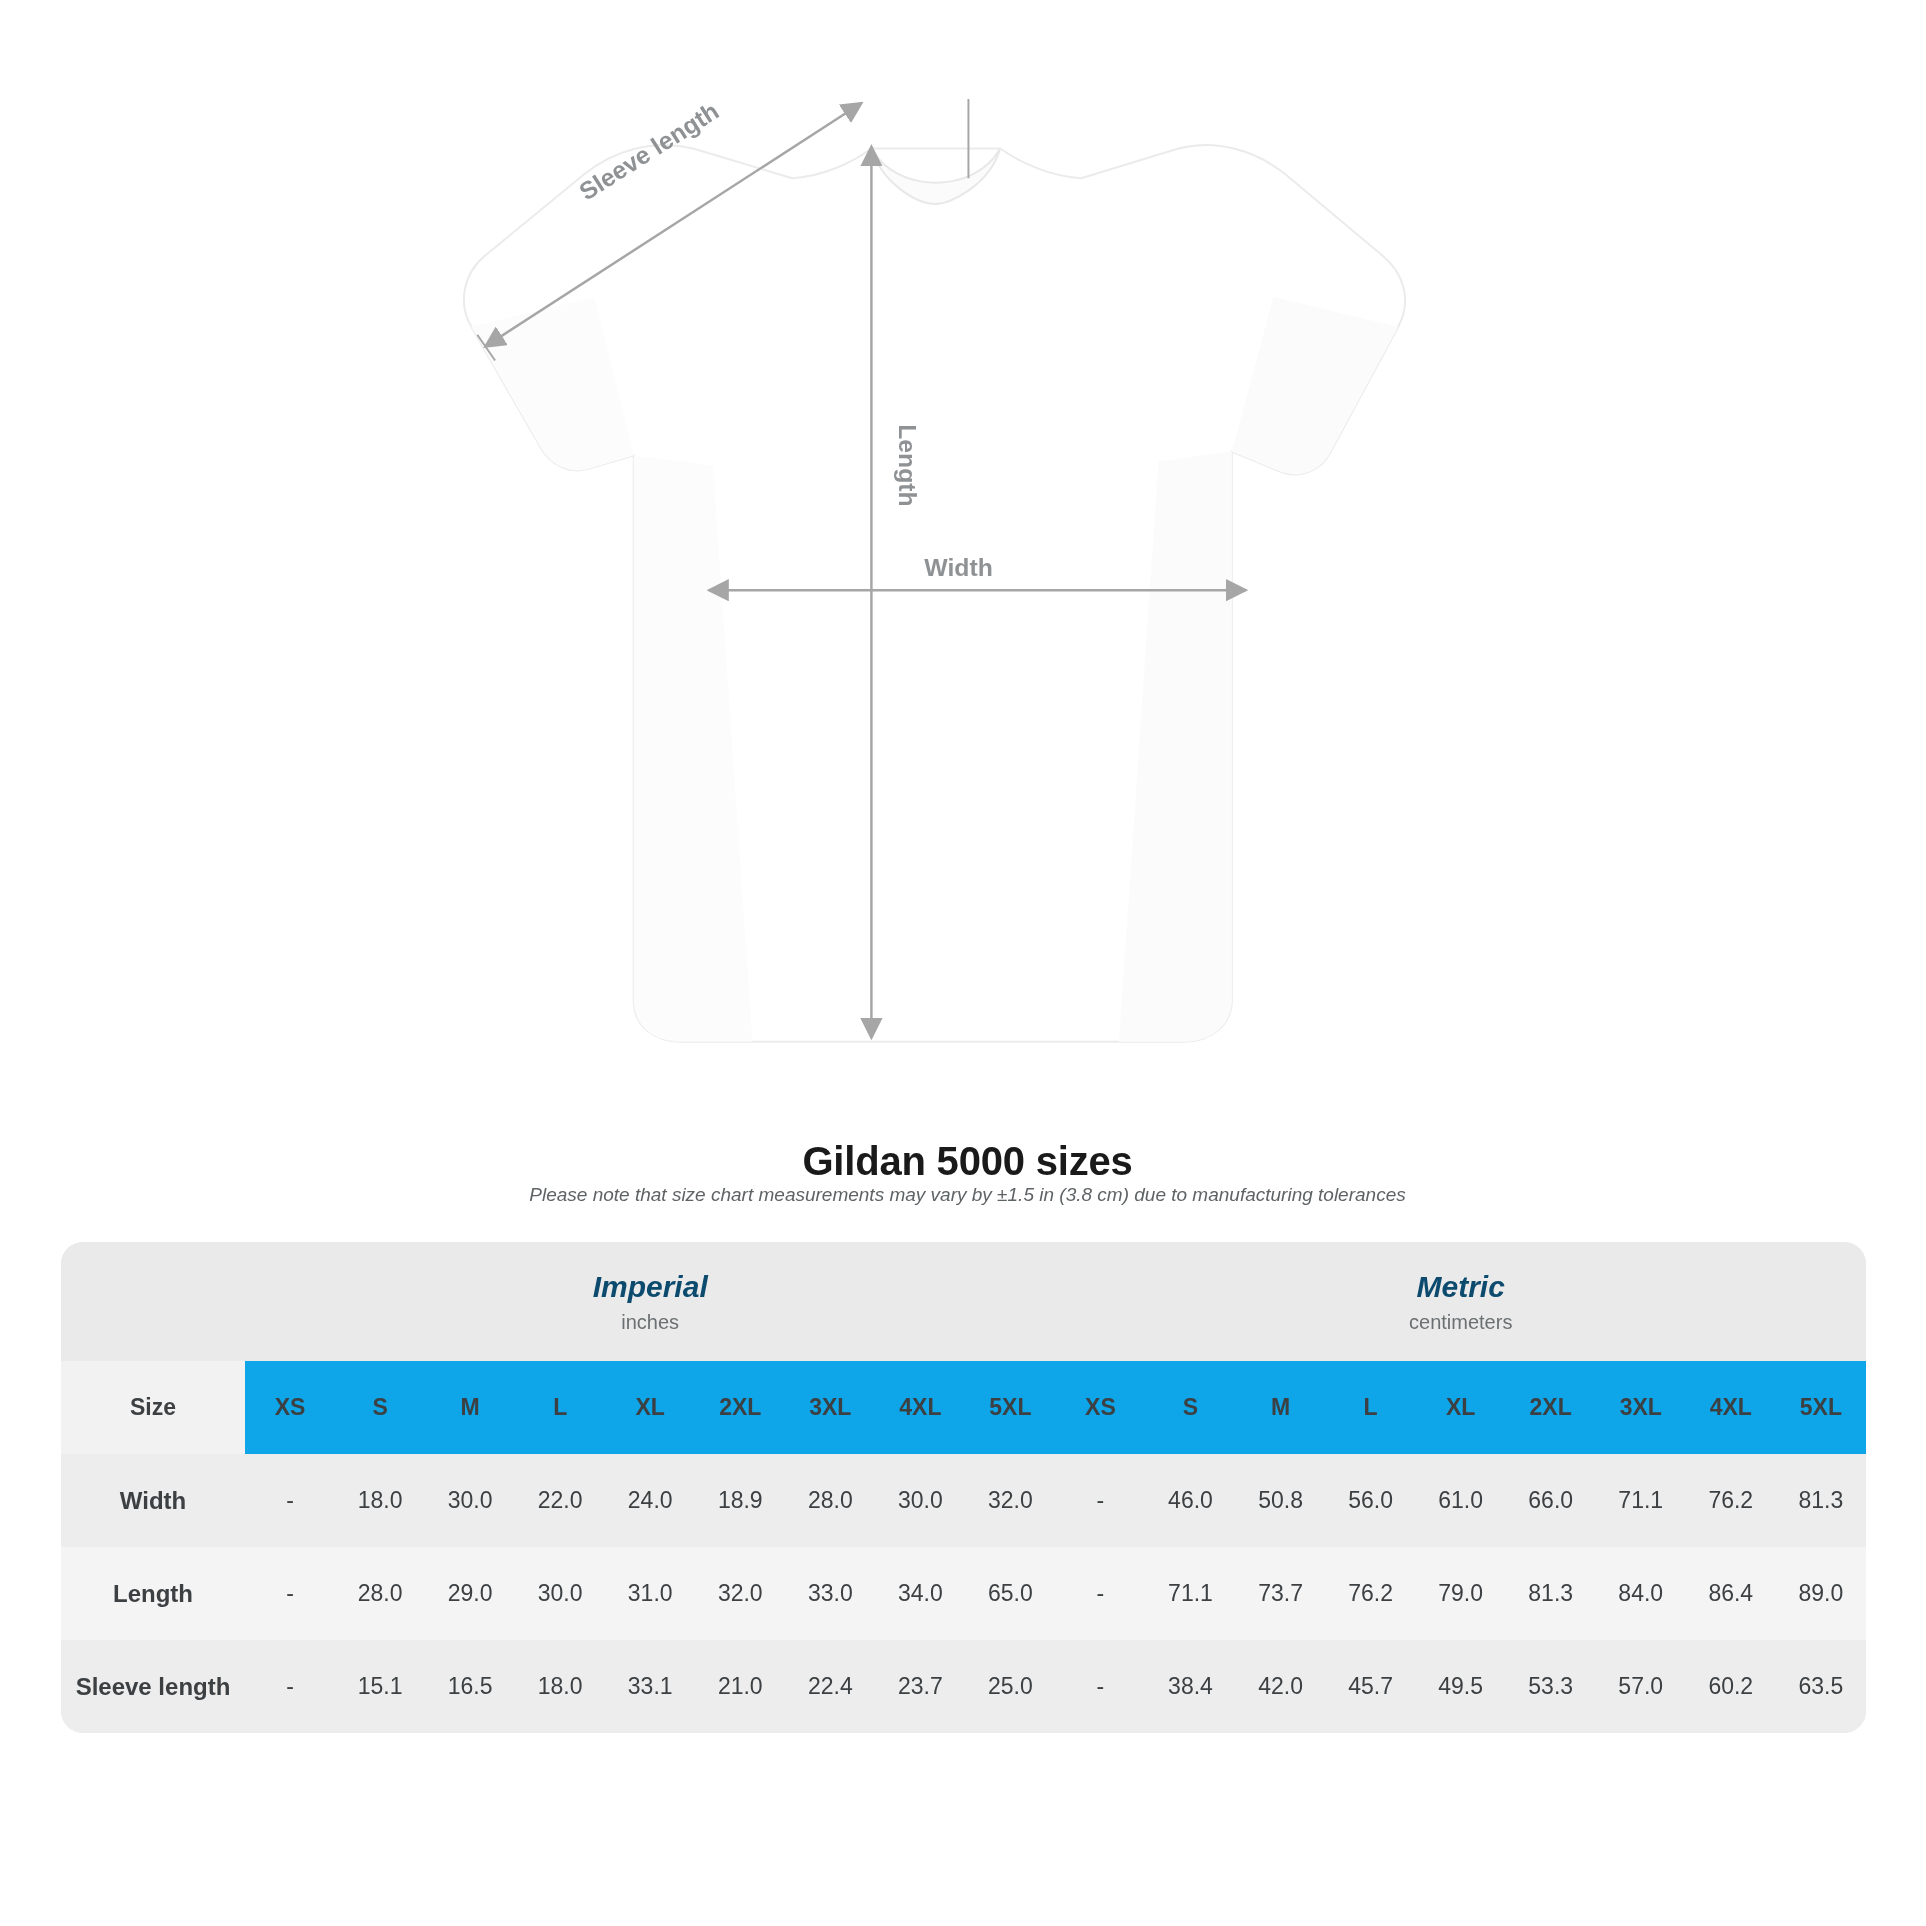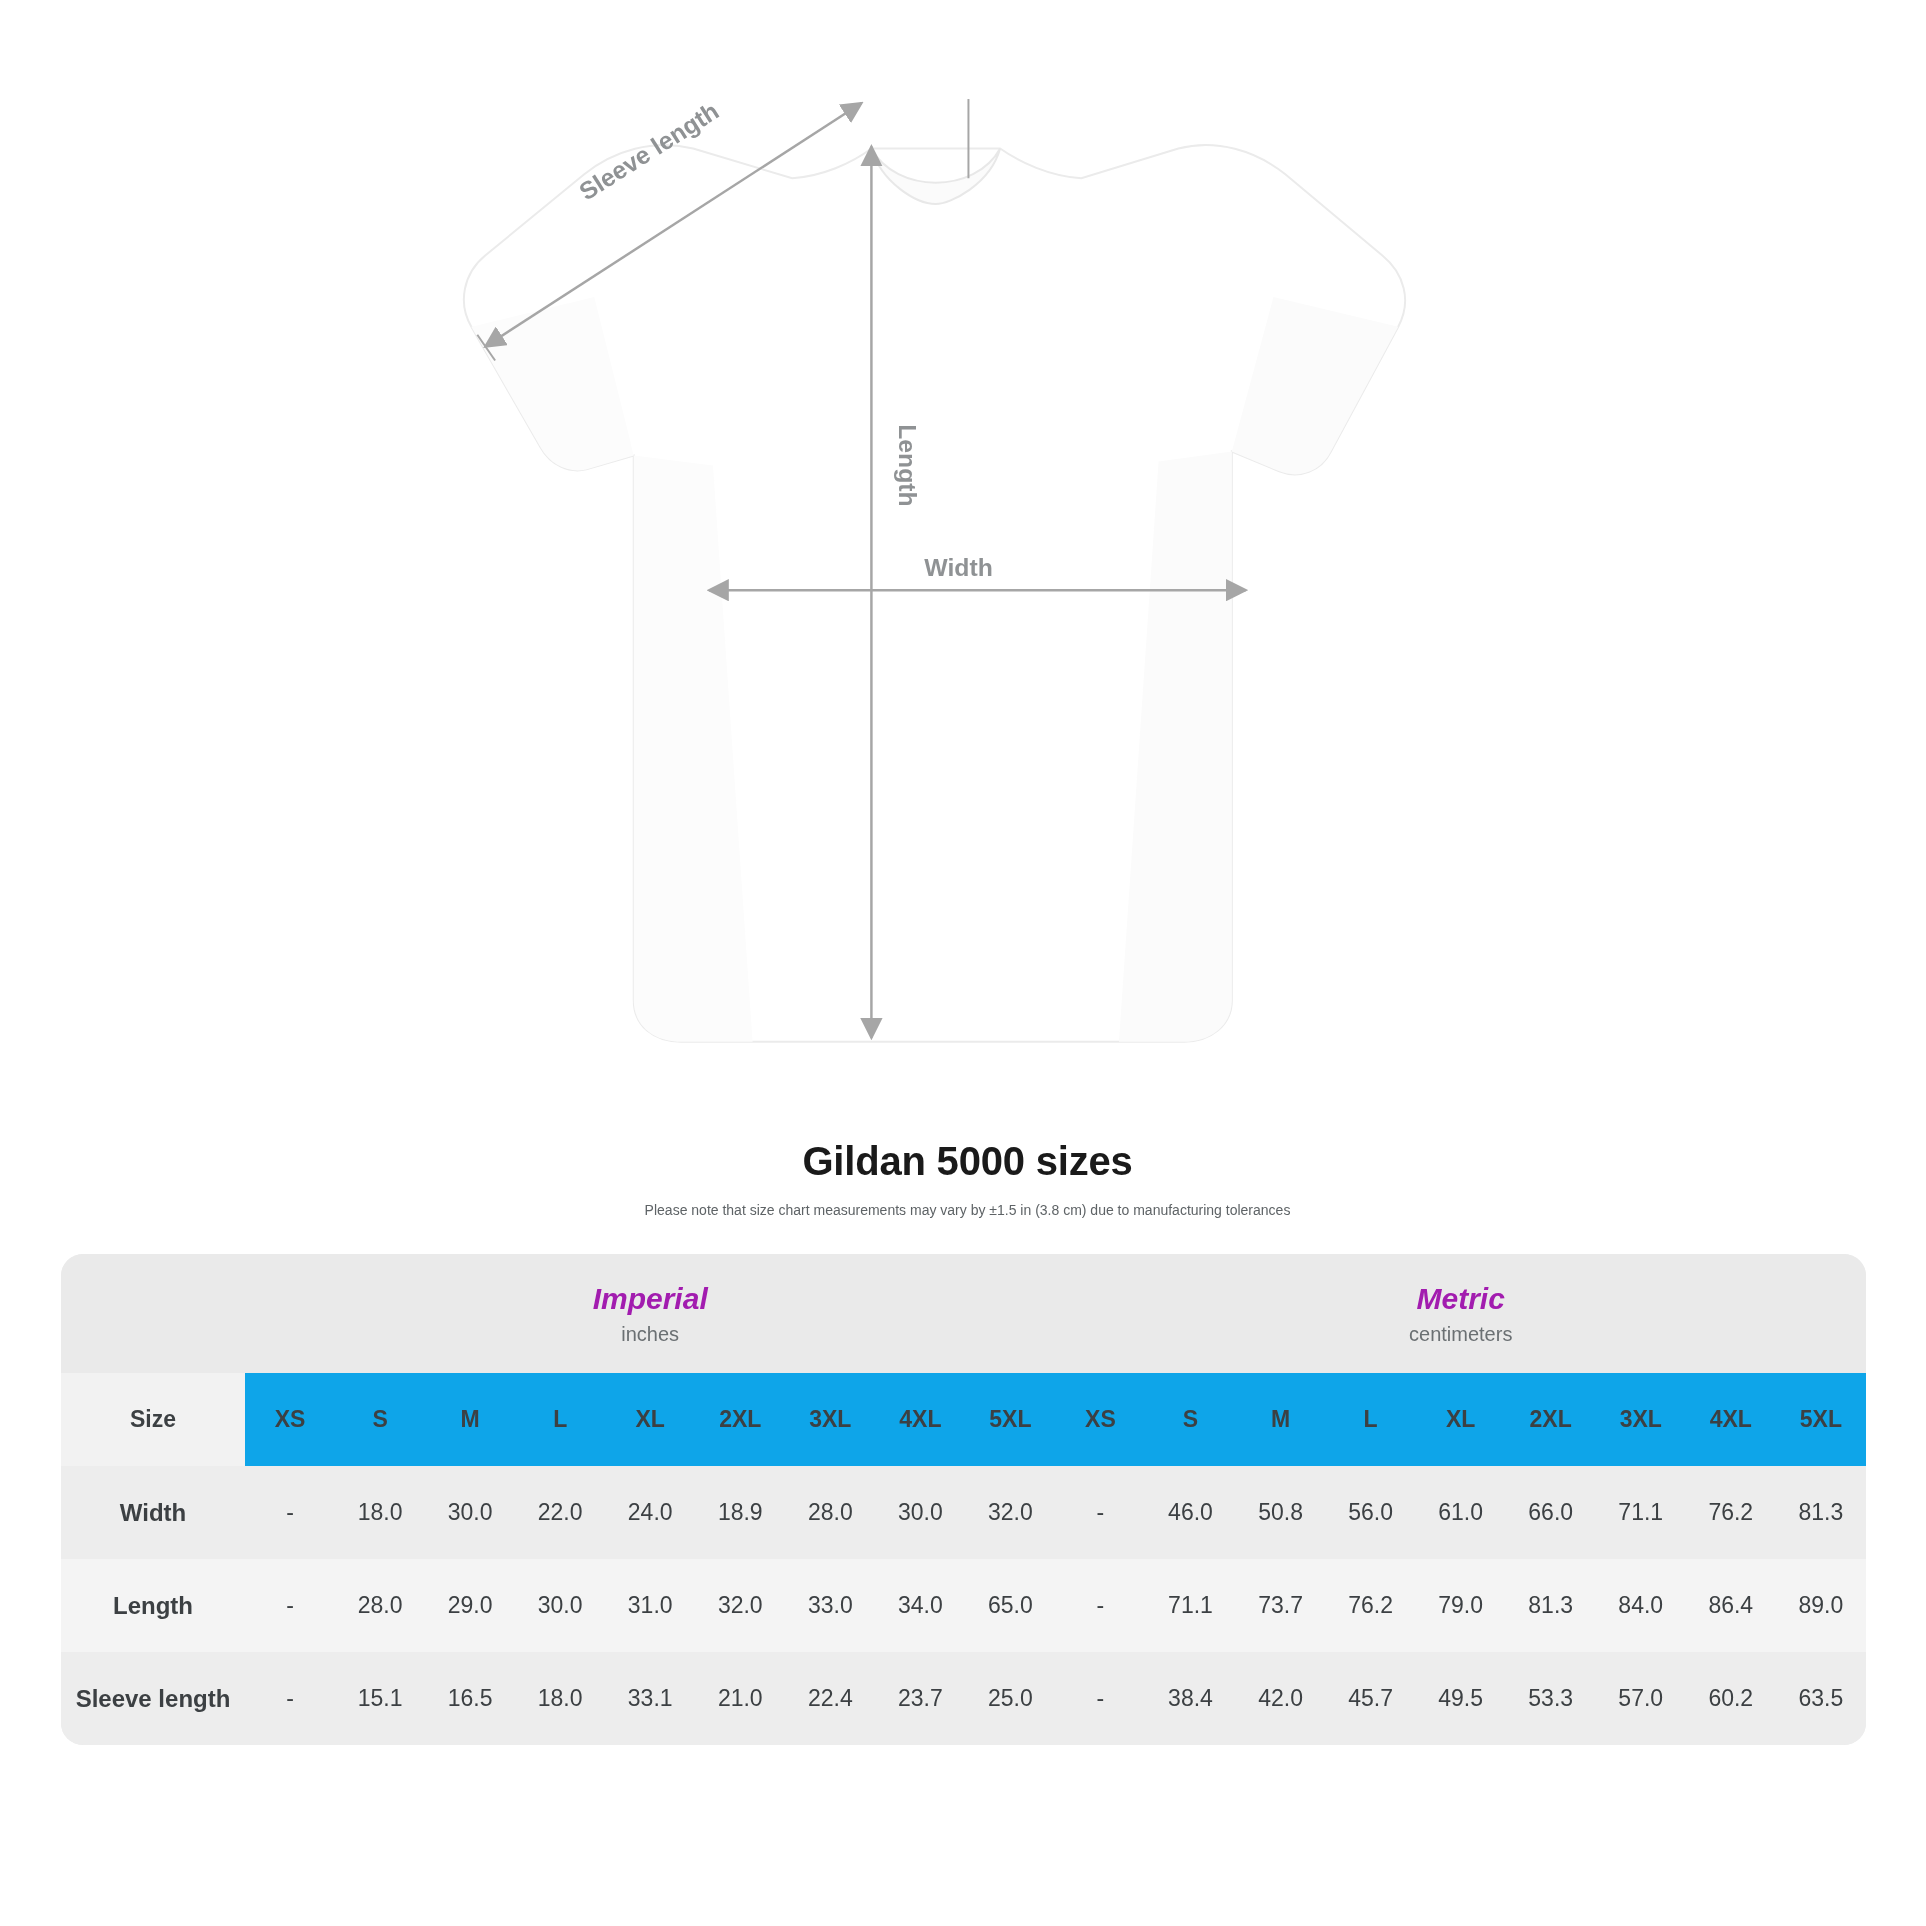--- a/index.html
+++ b/index.html
@@ -39,23 +39,23 @@
     margin-top: 20px;
     padding-left: 8px;
   }
   .chart-title {
     font-size: 40px;
     font-weight: bold;
     color: #1a1a1a;
     letter-spacing: -0.2px;
   }
   .chart-note {
-    font-size: 14px;
+    font-size: 19px;
+    font-style: italic;
     color: #5e6366;
-    margin-top: 18px;
   }
 
   
   .table-wrap {
     margin: 36px 61px 0 61px;
     border-radius: 22px;
     overflow: hidden;
     background: #eaeaea;
   }
   table.size-table {
@@ -74,21 +74,21 @@
   
   .unit-row td {
     height: 119px;
     background: #eaeaea;
     padding: 0;
   }
   .unit-name {
     font-size: 30px;
     font-weight: bold;
     font-style: italic;
-    color: #a21caf;
+    color: #0c4a6e;
     line-height: 1.2;
   }
   .unit-sub {
     font-size: 20px;
     color: #6b7073;
     margin-top: 6px;
   }
   
   .size-row td {
     height: 91px;

